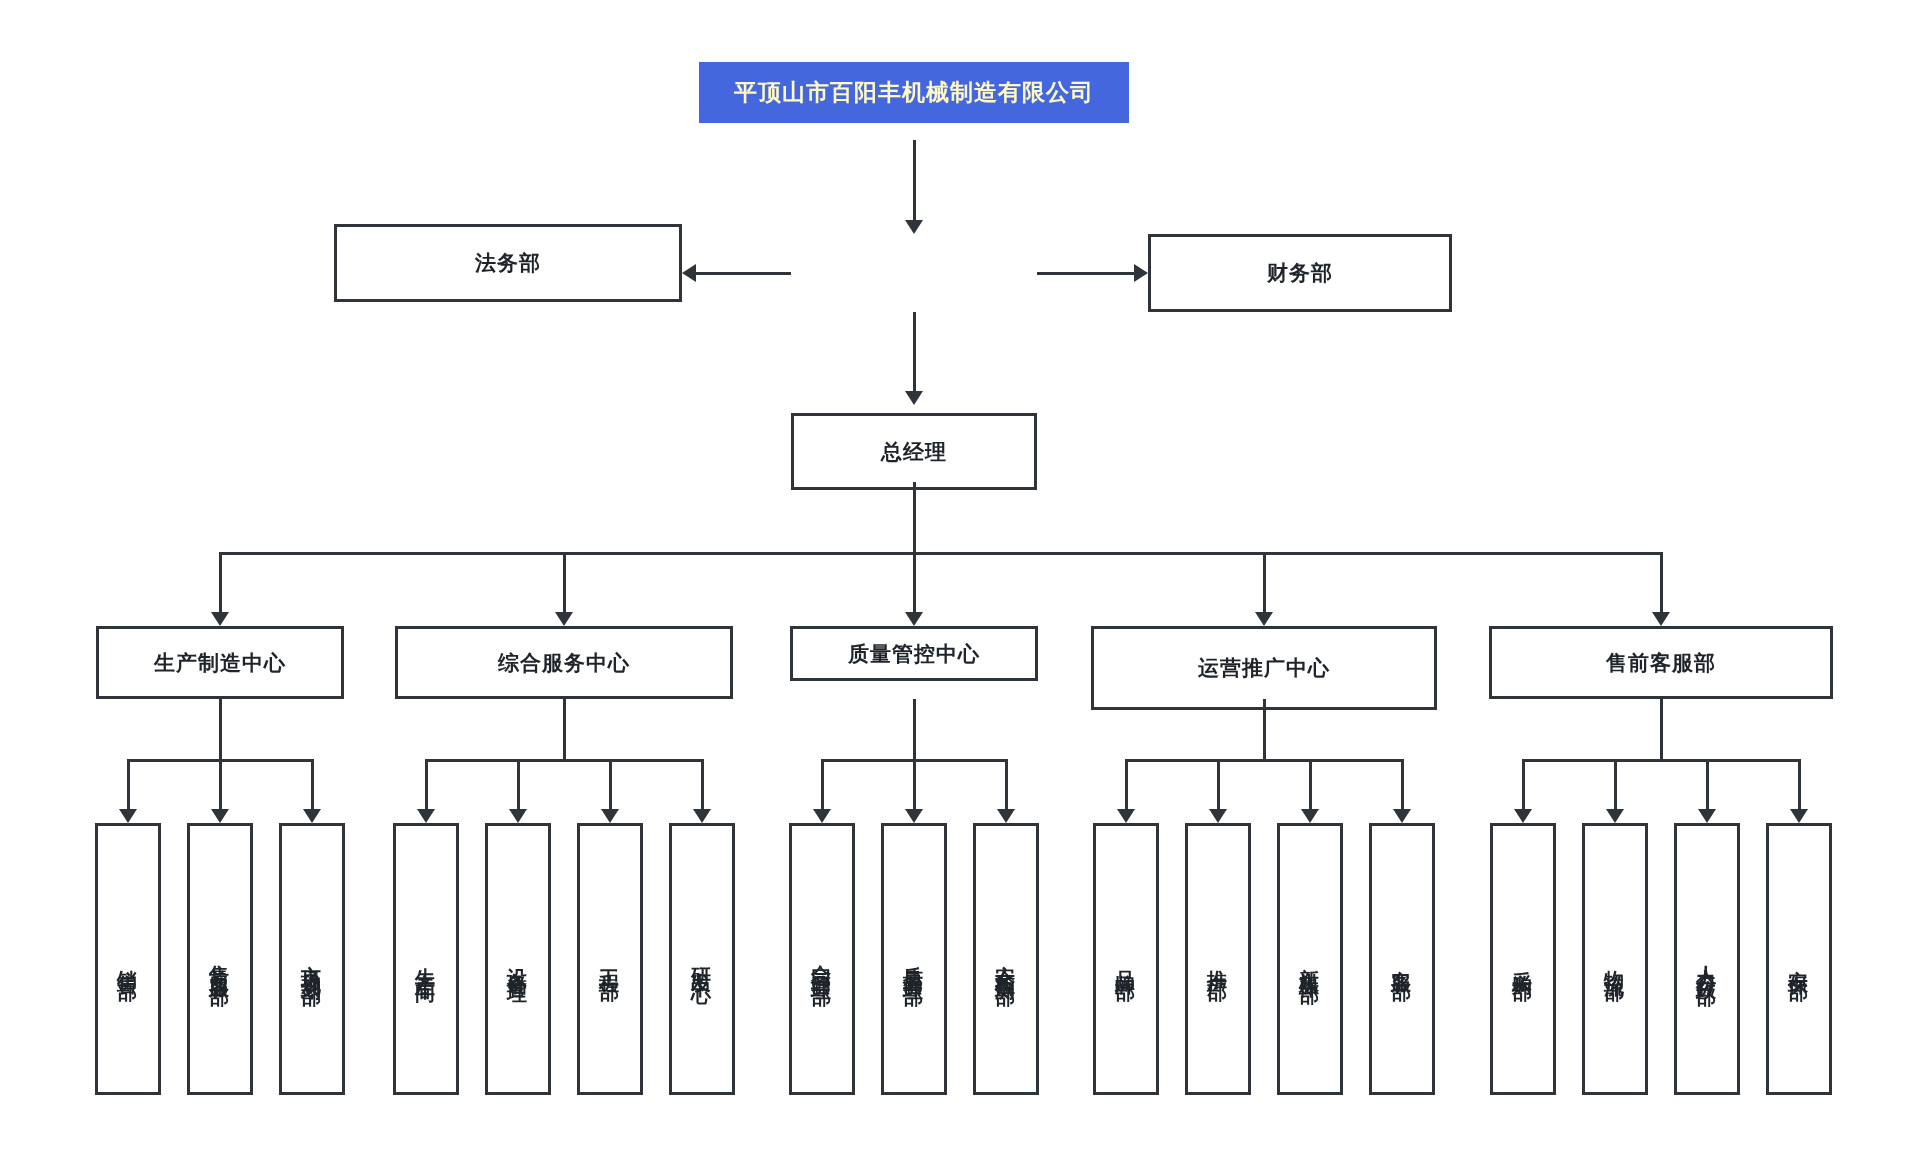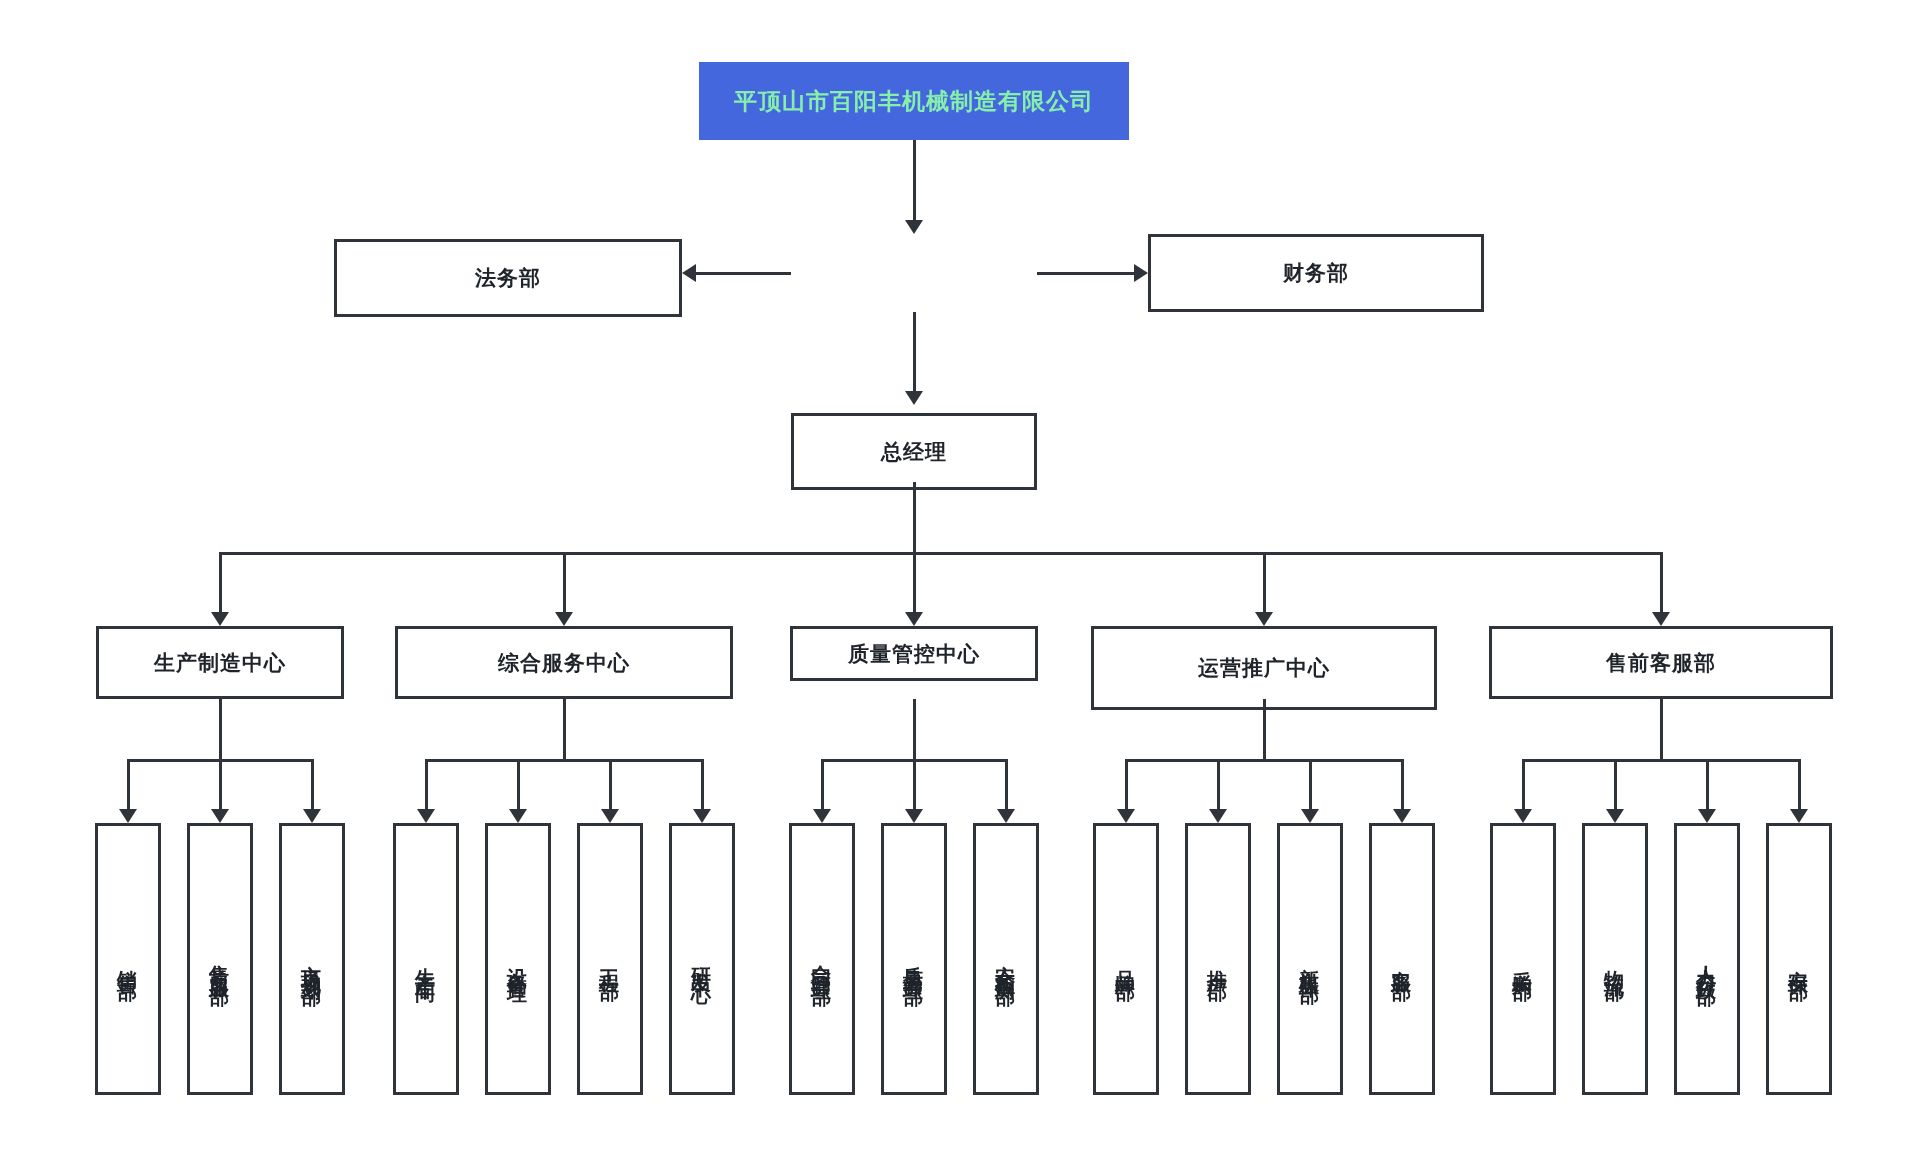--- a/index.html
+++ b/index.html
@@ -39,23 +39,23 @@
   .hline, .vline { position:absolute; background:var(--line); }
   .arrow { position:absolute; width:0; height:0; }
   .arrow.down  { border-left:9px solid transparent; border-right:9px solid transparent; border-top:14px solid var(--line); }
   .arrow.left  { border-top:9px solid transparent; border-bottom:9px solid transparent; border-right:14px solid var(--line); }
   .arrow.right { border-top:9px solid transparent; border-bottom:9px solid transparent; border-left:14px solid var(--line); }
 </style>
 </head>
 <body>
 
 <div class="canvas" style="--line: #2f343a; --border: #2f343a; --text: #1f242a;">
-  <div class="node root" style="left: 699px; top: 62px; width: 430px; height: 78px; background: rgb(68, 103, 222); color: #86efac;">平顶山市百阳丰机械制造有限公司</div>
-  <div class="node" style="left:334px;top:239px;width:348px;height:78px;">法务部</div>
-  <div class="node" style="left:1148px;top:234px;width:336px;height:78px;">财务部</div>
+  <div class="node root" style="left: 699px; top: 62px; width: 430px; height: 61px; background: rgb(68, 103, 222); color: #fef9c3;">平顶山市百阳丰机械制造有限公司</div>
+  <div class="node" style="left:334px;top:224px;width:348px;height:78px;">法务部</div>
+  <div class="node" style="left:1148px;top:234px;width:304px;height:78px;">财务部</div>
   <div class="node" style="left:791px;top:413px;width:246px;height:77px;">总经理</div>
   <div id="generated">
       <div class="node" style="left: 96px; top: 626px; width: 248px; height: 73px;">生产制造中心</div>
       <div class="node vnode" style="left: 95px; top: 823px; width: 66px; height: 272px;">
         <span>销售部</span>
       </div>
       <div class="node vnode" style="left: 187px; top: 823px; width: 66px; height: 272px;">
         <span>售前客服部</span>
       </div>
       <div class="node vnode" style="left: 279px; top: 823px; width: 66px; height: 272px;">

